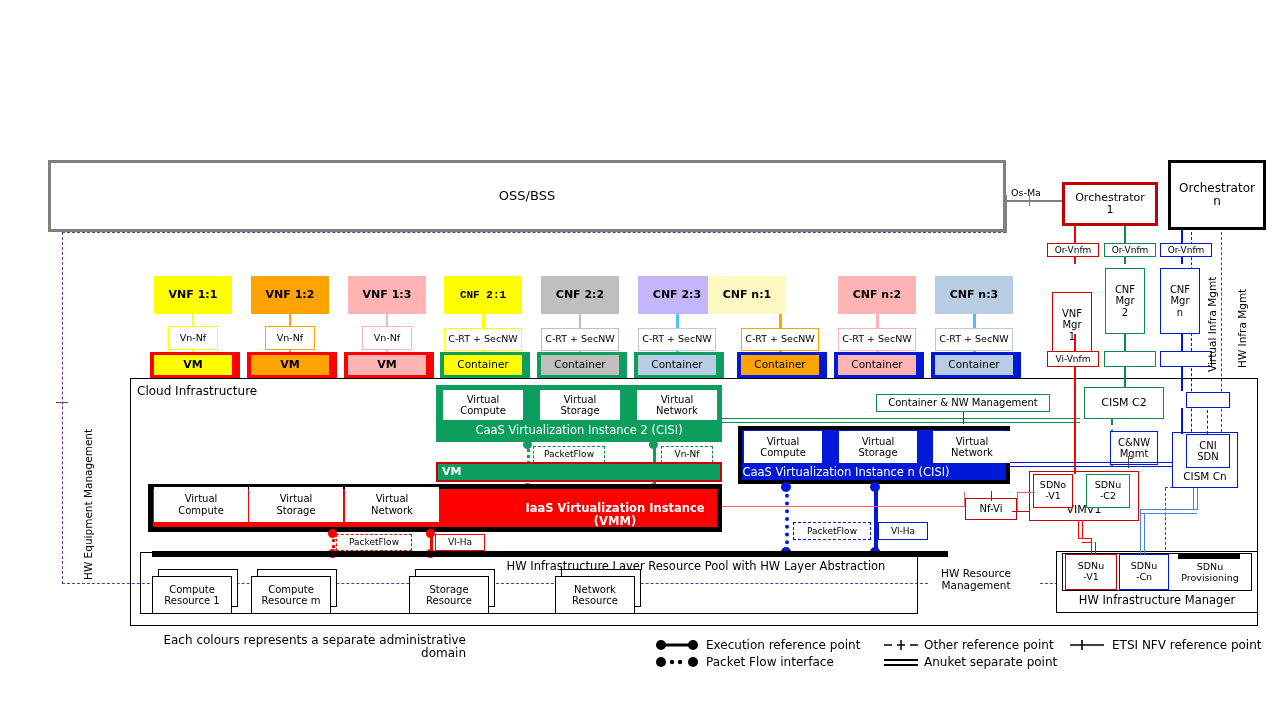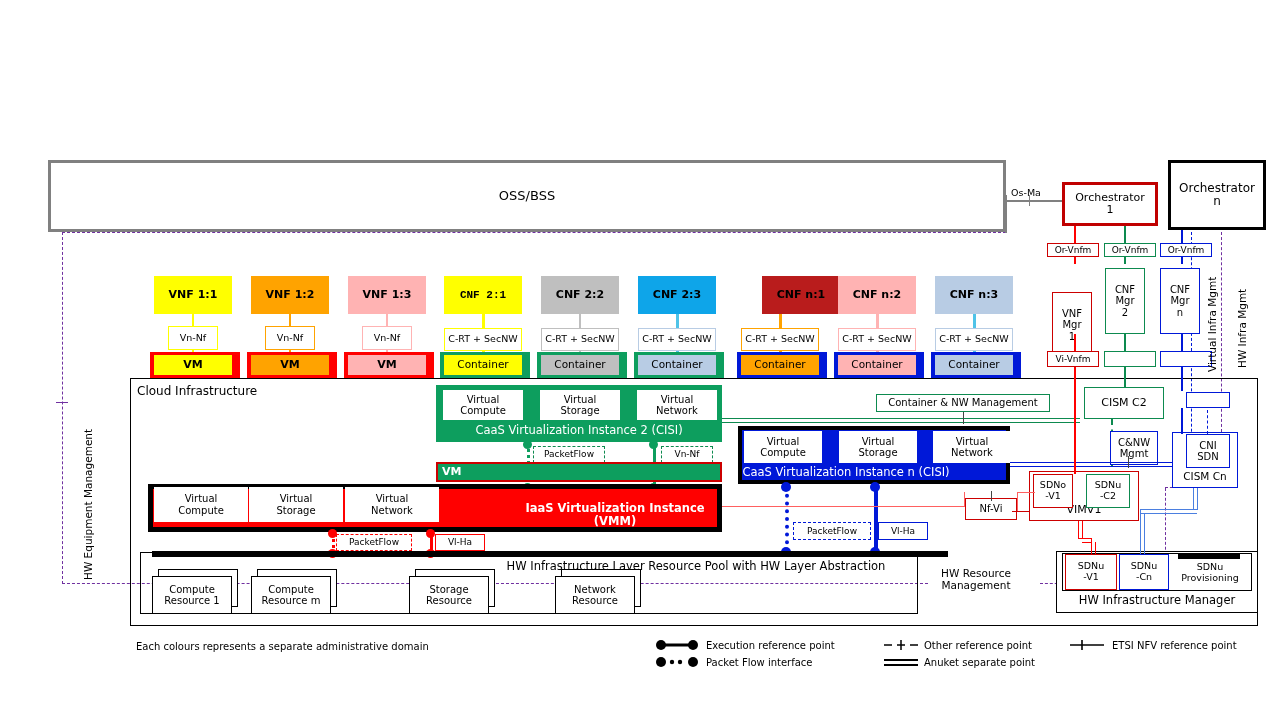--- a/index.html
+++ b/index.html
@@ -102,21 +102,21 @@
 
   
   .vlabel {
     position: absolute; transform-origin: 0 0; transform: rotate(-90deg);
     font-size: 10.5px; white-space: nowrap; background: transparent;
   }
 
   
   .vdash { border-left: 1.5px dashed #7030a0; }
   .hdash { border-top: 1.5px dashed #7030a0; }
-  .legend-text { font-size: 10px; background: transparent; justify-content: flex-start; height: 16px; }
+  .legend-text { font-size: 12px; background: transparent; justify-content: flex-start; height: 16px; text-align: right; }
   .dot { position: absolute; border-radius: 50%; }
 </style>
 </head>
 <body>
 
 <div id="canvas">
 
   <div class="line vdash abs" style="left:62px; top:232px; height:352px;"></div>
   <div class="line hdash abs" style="left:62px; top:583px; width:866px;"></div>
   <div class="line hdash abs" style="left:62px; top:232px; width:944px;"></div>
@@ -251,33 +251,33 @@
   </div>
   <div class="line abs" style="left:579px; top:314px; height:52px; border-left:2px solid #bfbfbf;"></div>
   <div class="box crt" style="left:541px; border:1.2px solid #bfbfbf;">
     <span>C-RT + SecNW</span>
   </div>
   <div class="abs" style="left:537px; top:352px; width:90px; height:26px; background:#0d9e5e;"></div>
   <div class="box ctrbox" style="left:541px; background:#bfbfbf;">
     <span>Container</span>
   </div>
 
-  <div class="box cnf" style="left:638px; background:#0ea5e9;">
+  <div class="box cnf" style="left:638px; background:#c4b5fd;">
     <span>CNF 2:3</span>
   </div>
   <div class="line abs" style="left:676px; top:314px; height:52px; border-left:3px solid #4fc3e8;"></div>
   <div class="box crt" style="left:638px; border:1.2px solid #b8cce4;">
     <span>C-RT + SecNW</span>
   </div>
   <div class="abs" style="left:634px; top:352px; width:90px; height:26px; background:#0d9e5e;"></div>
   <div class="box ctrbox" style="left:638px; background:#b8cce4;">
     <span>Container</span>
   </div>
 
-  <div class="box cnf" style="left:762px; background:#b91c1c;">
+  <div class="box cnf" style="left:708px; background:#fef9c3;">
     <span>CNF n:1</span>
   </div>
   <div class="line abs" style="left:779px; top:314px; height:52px; border-left:3px solid #ffa300;"></div>
   <div class="box crt" style="left:741px; border:1.2px solid #ffa300;">
     <span>C-RT + SecNW</span>
   </div>
   <div class="abs" style="left:737px; top:352px; width:90px; height:26px; background:#0018d8;"></div>
   <div class="box ctrbox" style="left:741px; background:#ffa300;">
     <span>Container</span>
   </div>

